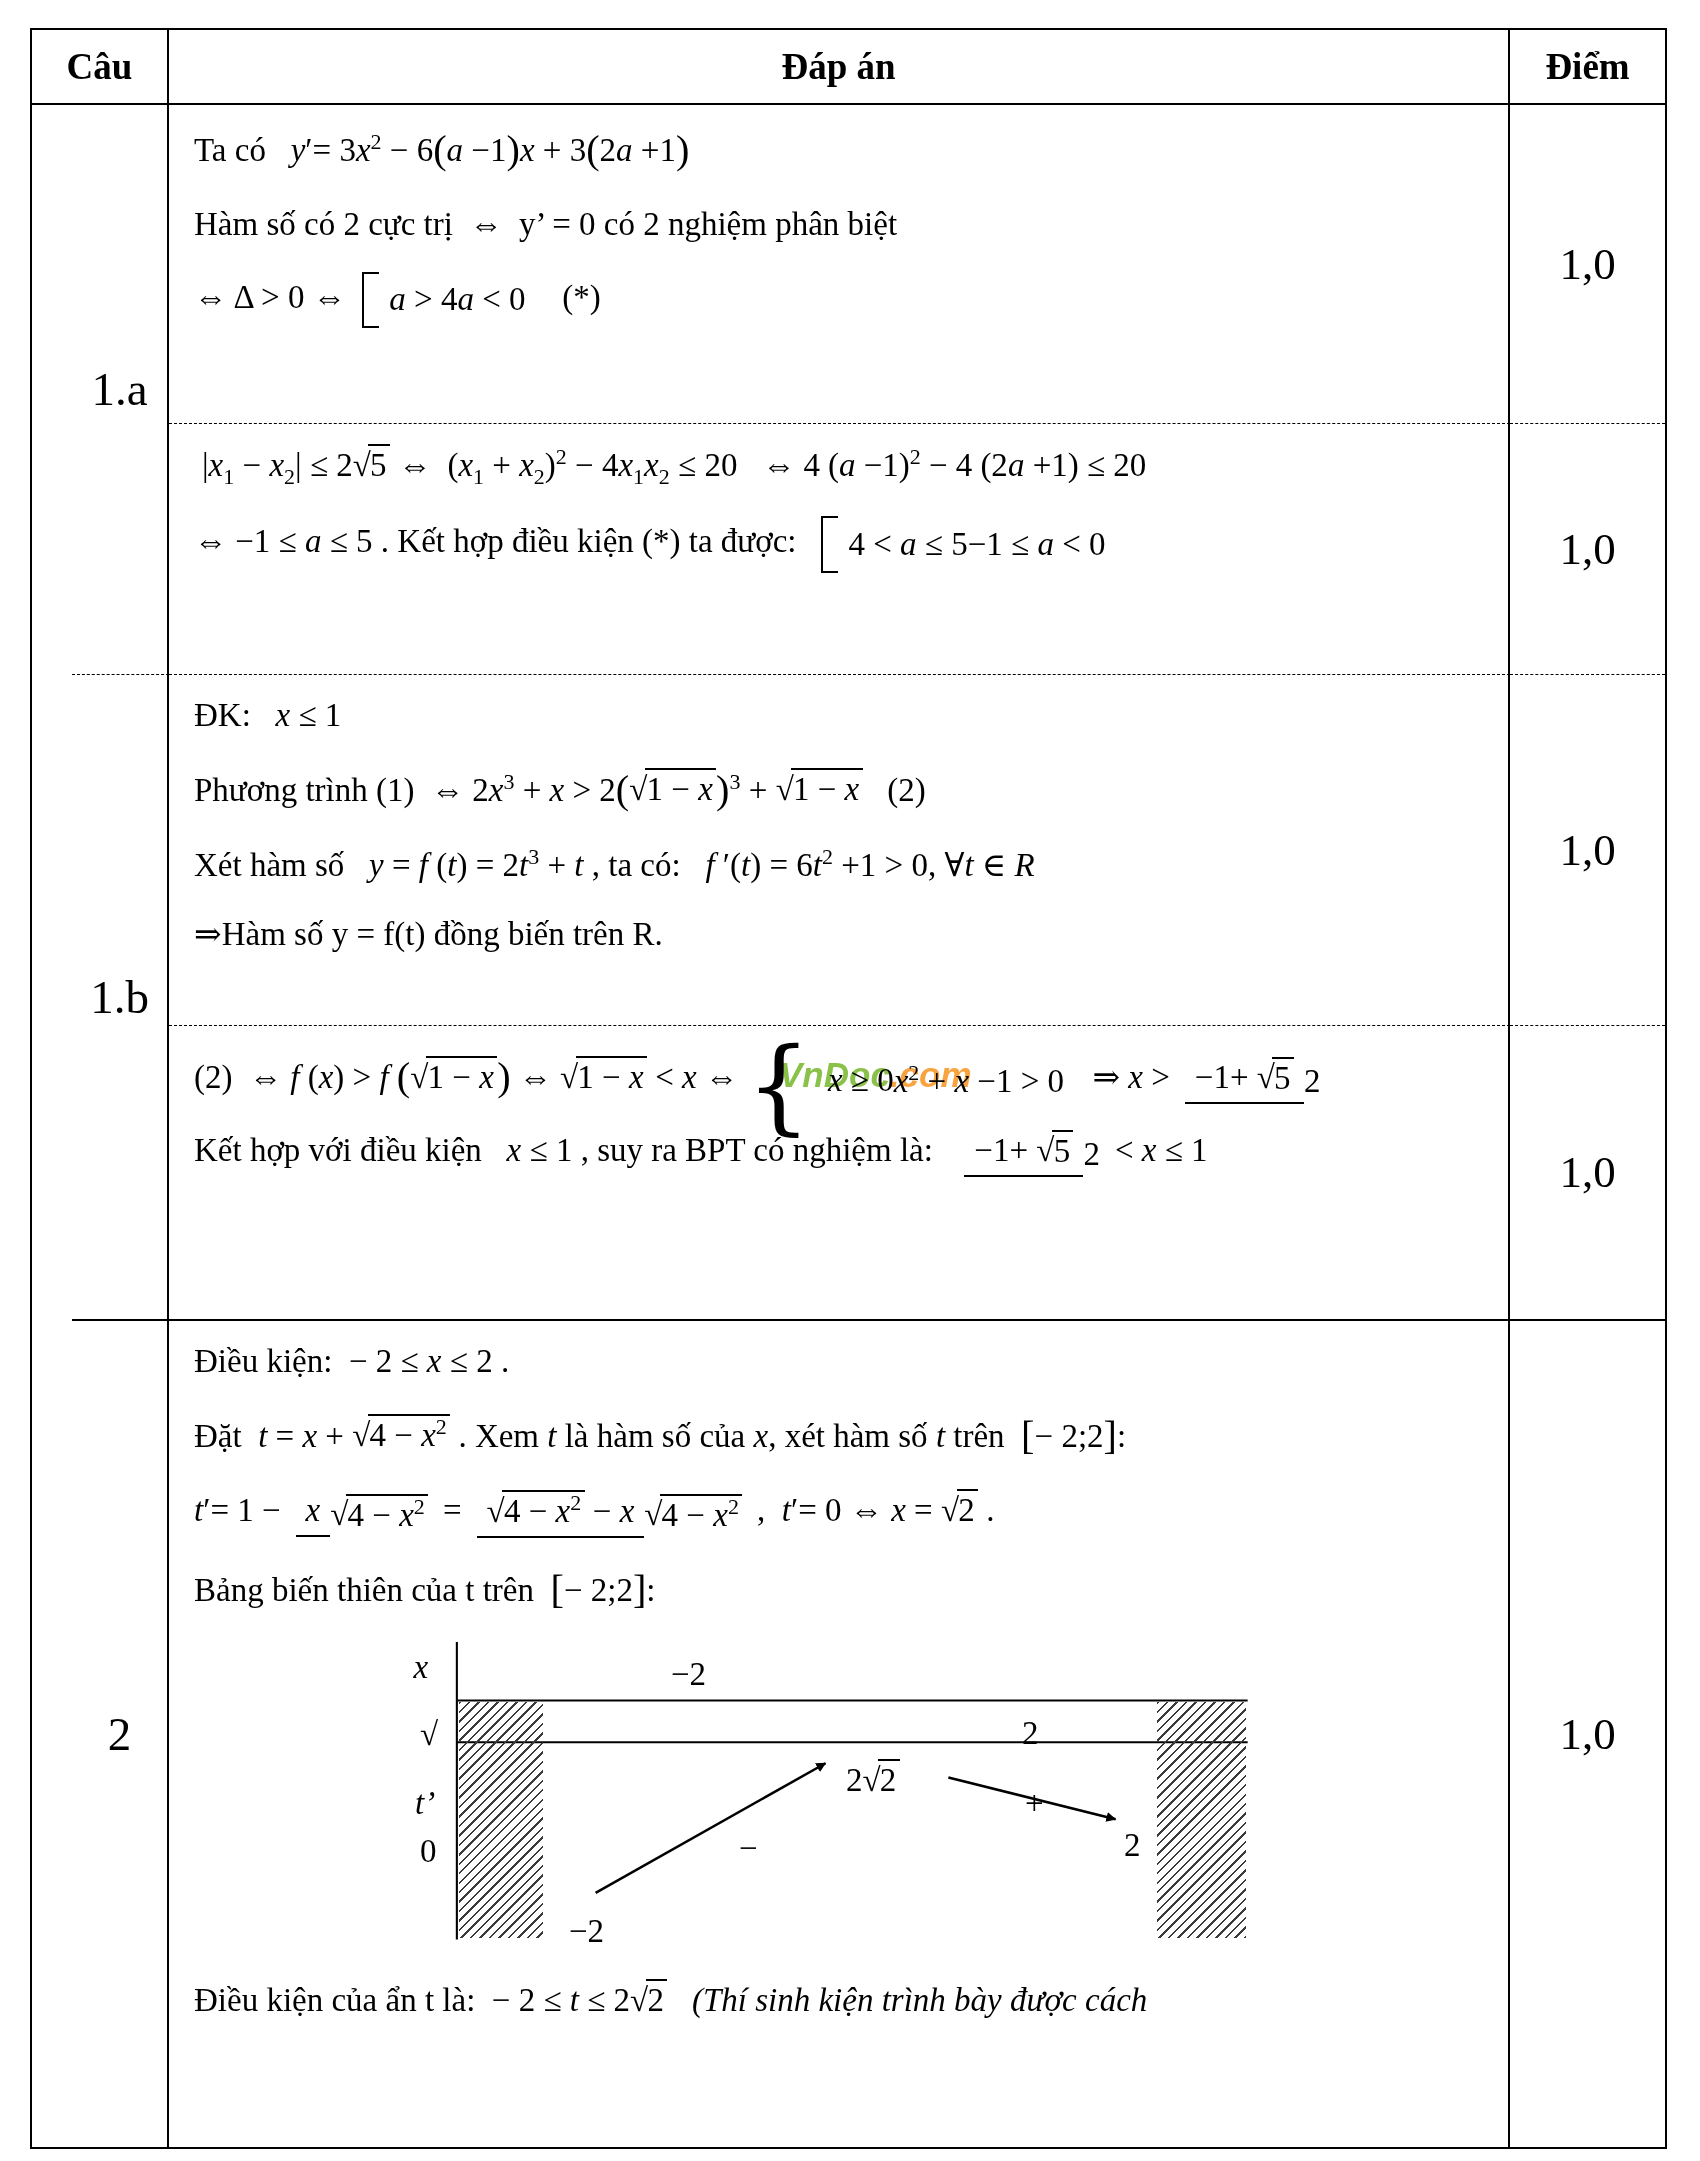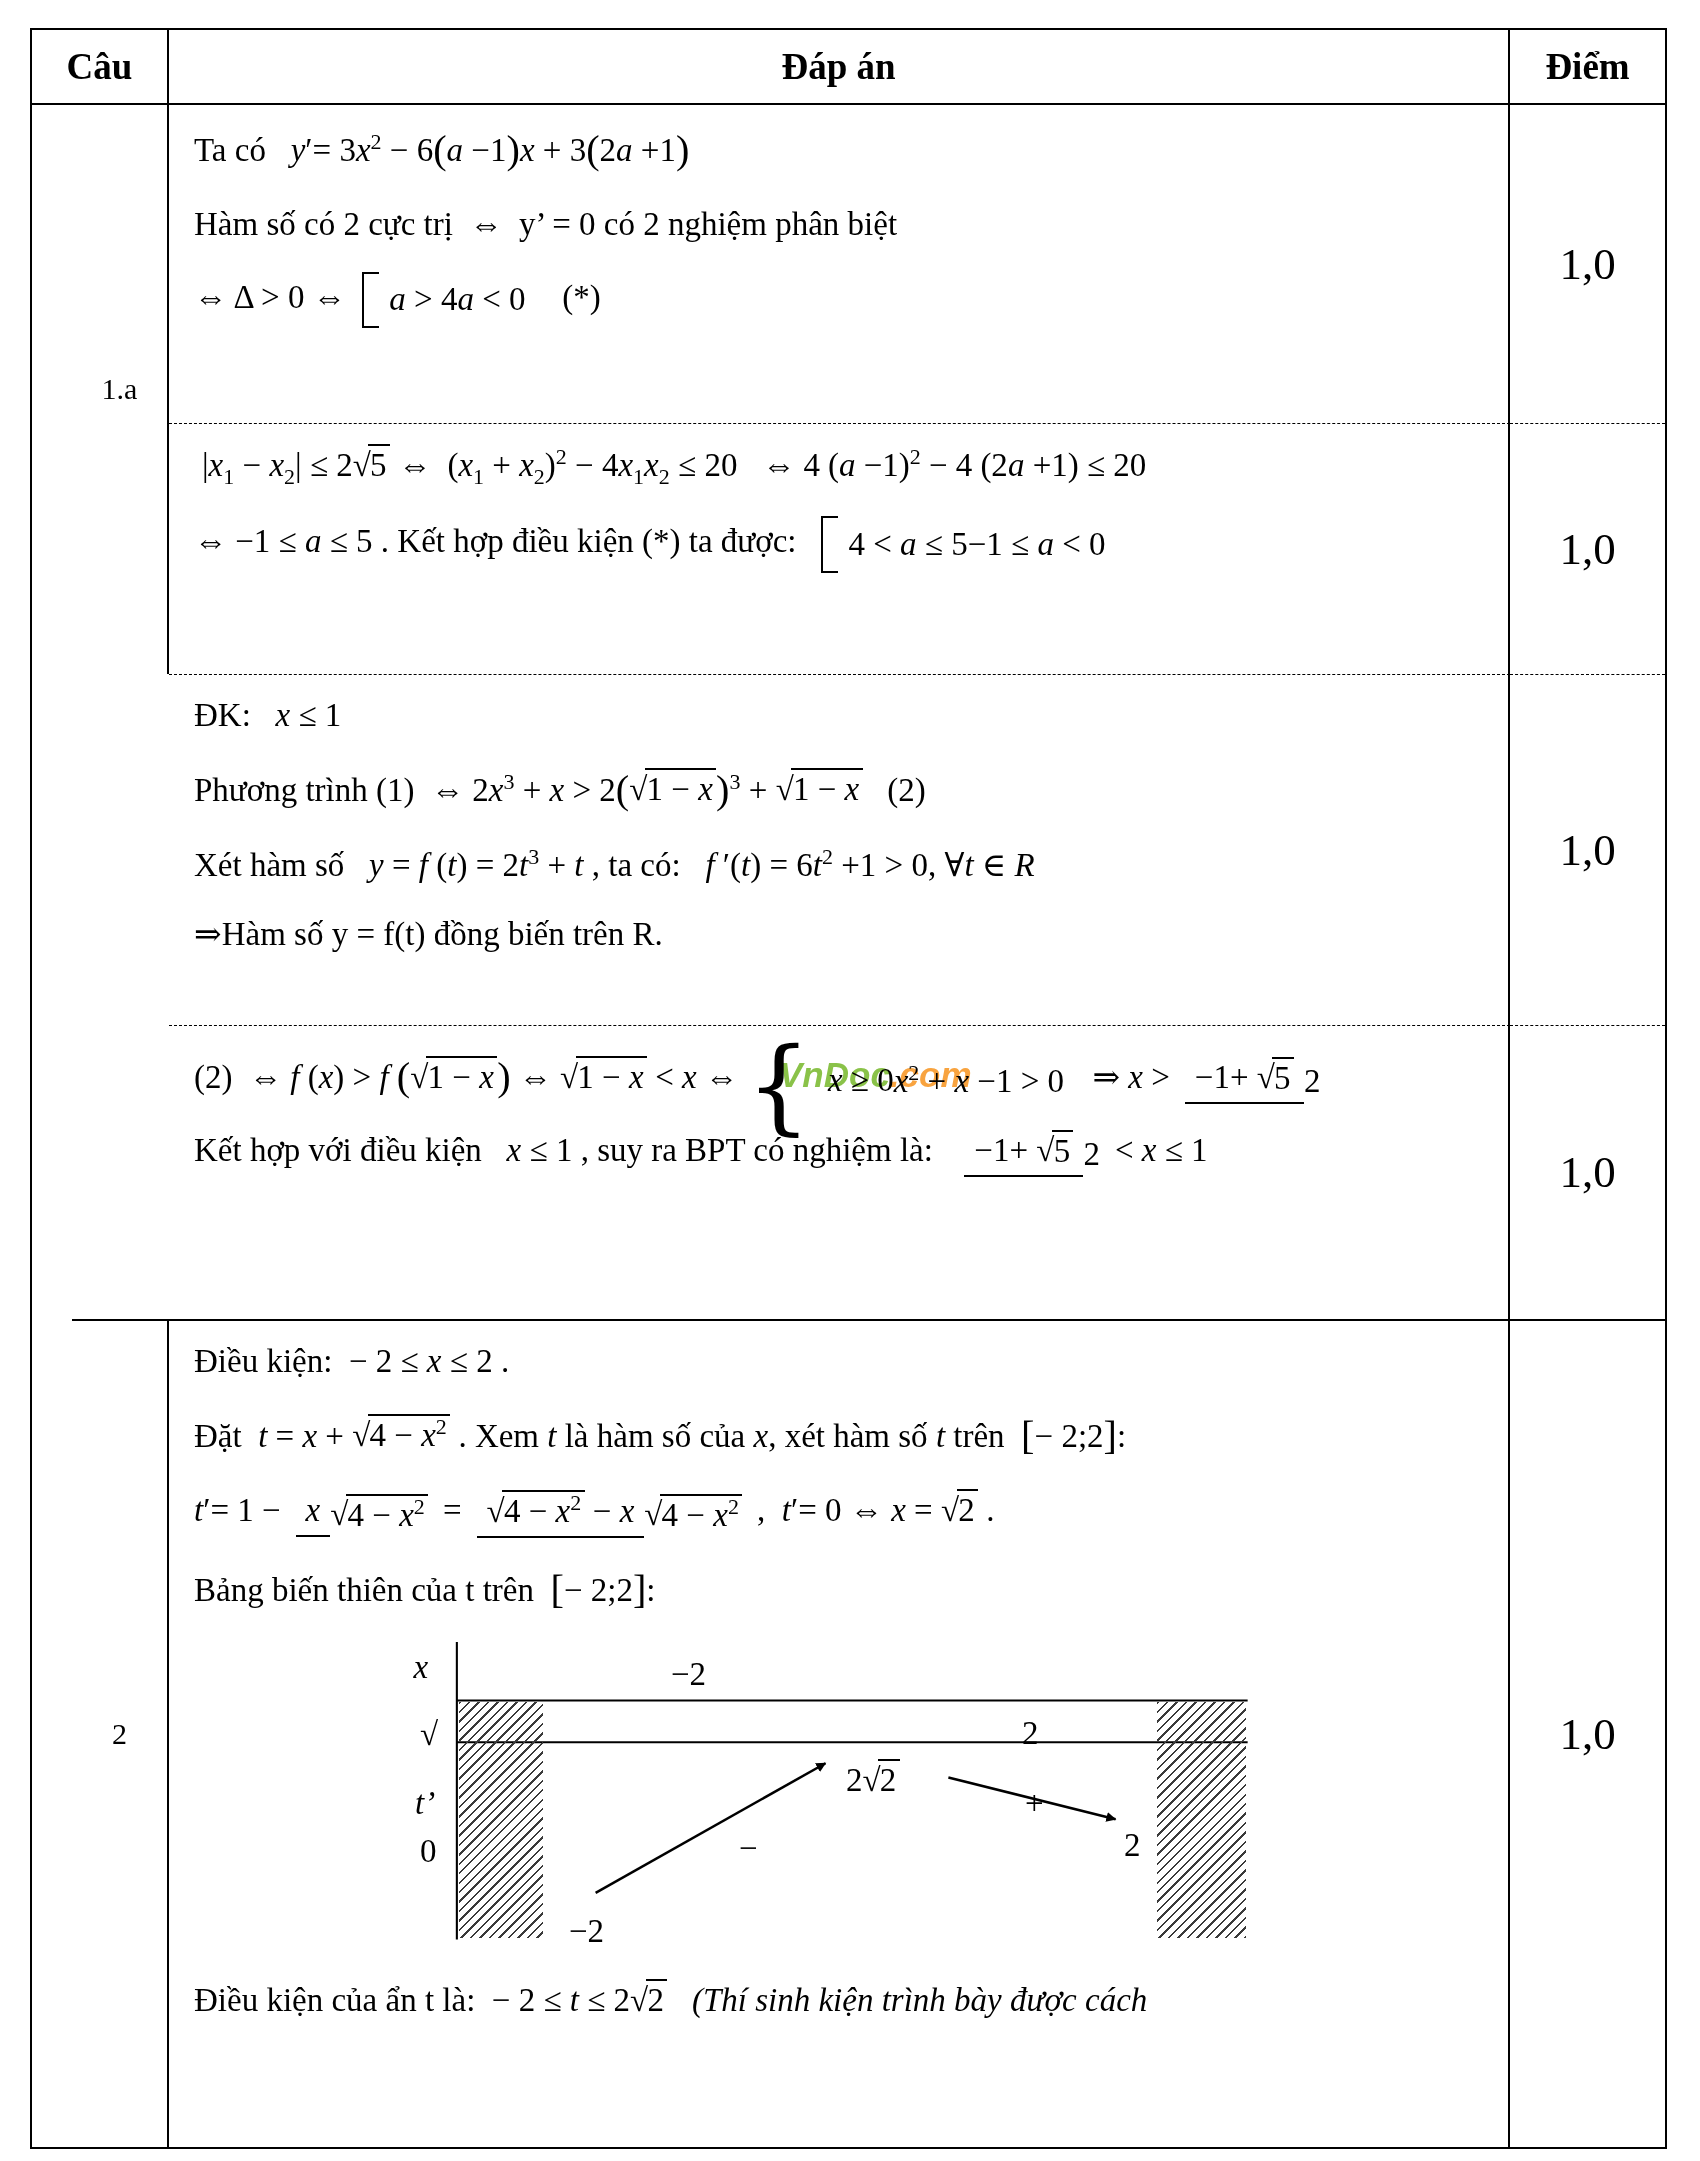--- a/index.html
+++ b/index.html
@@ -9,21 +9,21 @@
 
   .tbl { position: absolute; left: 30px; top: 27.6px; width: 1637px; height: 2121px;
     border: 2.5px solid #000; display: grid;
     grid-template-columns: 137px 1341px 1fr;
     grid-template-rows: 75px 318px 251px 351px 294px 1fr; }
 
   .cell { overflow: hidden; }
   .c1, .c2 { border-right: 2.5px solid #000; }
   .hd { font-weight: bold; font-size: 37px; display: flex; align-items: center;
     justify-content: center; border-bottom: 2.5px solid #000; }
-  .cau { display: flex; align-items: center; justify-content: center; font-size: 30px; margin-left: 40px; }
+  .cau { display: flex; align-items: center; justify-content: center; font-size: 47px; margin-left: 40px; }
   .pts { display: flex; align-items: center; justify-content: center; font-size: 45px; }
   .ans { font-size: 33px; padding: 6.7px 18.4px 0 25px; position: relative; line-height: 1.35; }
   .dash { border-top: 1.7px dashed #000; }
   .solidt { border-top: 2.5px solid #000; }
 
   .line { margin: 25px 0; }
   .line.first { margin-top: 11.7px; }
   .line.tight { margin: 18.4px 0; }
 
   i { font-style: italic; }
@@ -94,20 +94,21 @@
 
     <div class="cell ans c2 dash" style="grid-row:3;grid-column:2">
       <div class="line first"><span class="nowrap">|<i>x</i><sub>1</sub> − <i>x</i><sub>2</sub>|</span> ≤ 2<span class="sq">√<span class="ov">5</span></span> ⇔ <span class="nowrap">(<i>x</i><sub>1</sub> + <i>x</i><sub>2</sub>)<sup>2</sup></span> − 4<i>x</i><sub>1</sub><i>x</i><sub>2</sub> ≤ 20 &nbsp;&nbsp;⇔ 4<span class="nowrap">(<i>a</i> −1)<sup>2</sup></span> − 4<span class="nowrap">(2<i>a</i> +1)</span> ≤ 20</div>
       <div class="line tight">⇔ −1 ≤ <i>a</i> ≤ 5 . Kết hợp điều kiện (*) ta được: &nbsp;<span class="cases">
             <span>4 &lt; <i>a</i> ≤ 5</span>
             <span>−1 ≤ <i>a</i> &lt; 0</span>
           </span></div>
     </div>
     <div class="cell pts dash" style="grid-row:3;grid-column:3">1,0</div>
 
+    <div class="cell cau c1 dash" style="grid-row:4/6;grid-column:1">1.b</div>
 
     <div class="cell ans c2 dash" style="grid-row:4;grid-column:2">
       <div class="line first">ĐK: &nbsp;&nbsp;<i>x</i> ≤ 1</div>
       <div class="line">Phương trình (1) &nbsp;⇔ 2<i>x</i><sup>3</sup> + <i>x</i> &gt; 2<span class="bigp">(</span><span class="sq">√<span class="ov">1 − <i>x</i></span></span><span class="bigp">)</span><sup>3</sup> + <span class="sq">√<span class="ov">1 − <i>x</i></span></span> &nbsp;&nbsp;(2)</div>
       <div class="line">Xét hàm số &nbsp;&nbsp;<i>y</i> = <i>f</i> (<i>t</i>) = 2<i>t</i><sup>3</sup> + <i>t</i> , ta có: &nbsp;&nbsp;<i>f</i> ′(<i>t</i>) = 6<i>t</i><sup>2</sup> +1 &gt; 0, ∀<i>t</i> ∈ <i>R</i></div>
       <div class="line">⇒Hàm số y = f(t) đồng biến trên R.</div>
     </div>
     <div class="cell pts dash" style="grid-row:4;grid-column:3">1,0</div>
 
     <div class="cell ans c2 dash" style="grid-row:5;grid-column:2">

